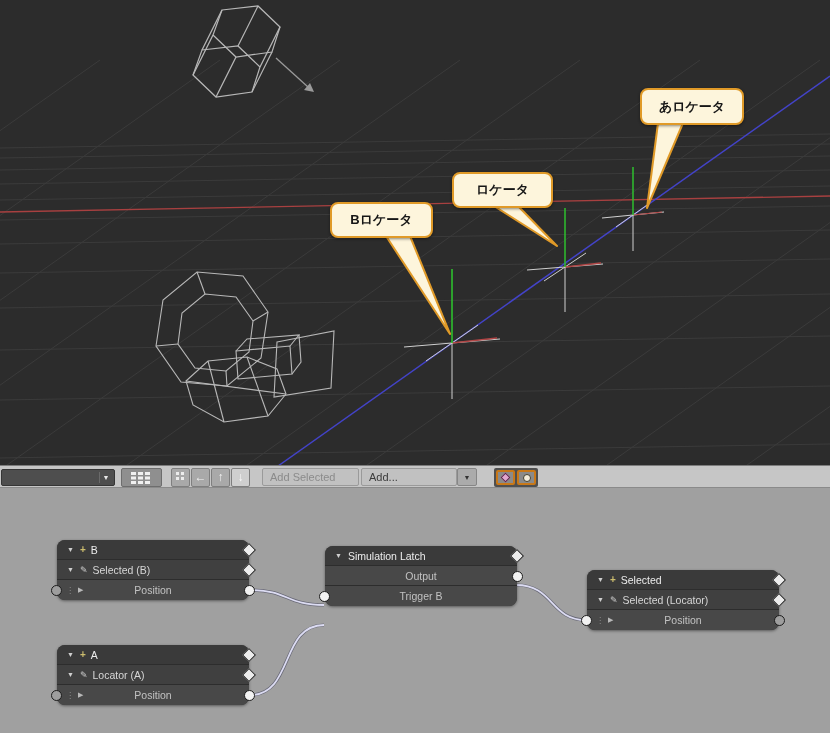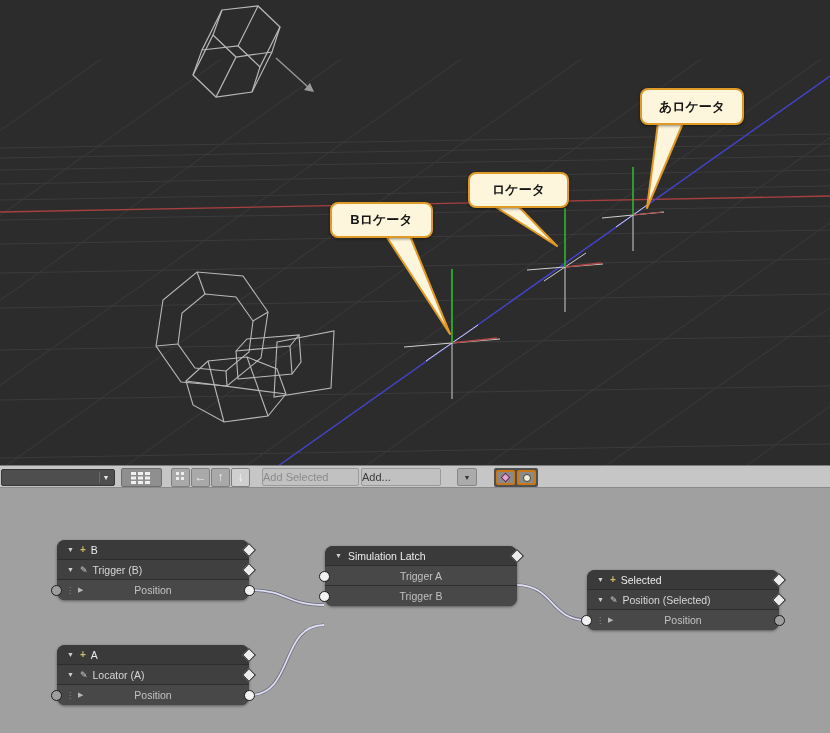--- a/index.html
+++ b/index.html
@@ -21,21 +21,21 @@
   .combo{position:absolute;left:1px;top:3px;width:114px;height:17px;background:#4e4e4e;
          border:1px solid #363636;border-radius:2px;}
   .combo-caret{position:absolute;right:2px;top:2px;width:13px;height:11px;color:#e8e8e8;
          font-size:7px;text-align:center;line-height:12px;border-left:1px solid #6a6a6a;}
   .tb-btn{position:absolute;left:121px;top:2px;width:41px;height:19px;background:#8f8f8f;
           border:1px solid #6d6d6d;border-radius:2px;display:flex;align-items:center;justify-content:center;}
   .sm-btn{position:absolute;top:2px;width:19px;height:19px;background:#a9a9a9;border:1px solid #7f7f7f;
           border-radius:2px;color:#f4f4f4;font-size:12px;line-height:17px;text-align:center;}
   .sm-btn.lit{background:#cfcfcf;color:#fafafa;}
   .field{position:absolute;top:2px;height:18px;background:#c1c1c1;border:1px solid #9a9a9a;
-         font-size:11px;line-height:16px;border-radius:2px;}
+         font-size:11px;line-height:16px;padding-left:7px;border-radius:2px;}
   .drop-btn{position:absolute;left:457px;top:2px;width:20px;height:18px;background:#ababab;
             border:1px solid #868686;border-radius:2px;text-align:center;font-size:7px;line-height:18px;color:#333;}
   .swatch-wrap{position:absolute;left:494px;top:2px;height:19px;background:#4f4f4f;border-radius:2px;
                display:flex;align-items:center;padding:0 2px;gap:2px;}
   .swatch{width:19px;height:15px;background:#8a8a8a;border:2px solid #c87818;border-radius:2px;
           display:flex;align-items:center;justify-content:center;}
   .pink-diamond{width:7px;height:7px;background:#e2a6ce;border:1px solid #5a2a4a;transform:rotate(45deg);}
   .cream-circle{width:8px;height:8px;background:#f2ecda;border:1px solid #44402f;border-radius:50%;}
 
   
@@ -160,21 +160,21 @@
       <g fill="#fdf5dc" stroke="#e09a28" stroke-width="2" stroke-linejoin="round">
         <polygon points="386,236 410,236 450,334"></polygon>
         <polygon points="494,206 518,206 557,246"></polygon>
         <polygon points="658,123 683,123 647,208"></polygon>
       </g>
     </svg>
 
     <div class="callout" style="left:640px;top:88px;width:100px;height:33px;">
         <span>あロケータ</span>
       </div>
-    <div class="callout" style="left:468px;top:172px;width:97px;height:32px;">
+    <div class="callout" style="left:452px;top:172px;width:97px;height:32px;">
         <span>ロケータ</span>
       </div>
     <div class="callout" style="left:330px;top:202px;width:99px;height:32px;">
         <span>Bロケータ</span>
       </div>
   </div>
 
   <div id="toolbar">
     <div class="combo">
       <span class="combo-caret">▼</span>
@@ -202,21 +202,21 @@
         <rect x="0" y="5" width="3" height="3"></rect>
             <rect x="5" y="5" width="3" height="3"></rect>
           </g>
       </svg>
     </div>
     <div class="sm-btn" style="left:191px"><span>←</span></div>
     <div class="sm-btn" style="left:211px"><span>↑</span></div>
     <div class="sm-btn lit" style="left:231px"><span>↓</span></div>
 
     <div class="field" style="left:262px;width:97px;color:#8b8b8b;">Add Selected</div>
-    <div class="field" style="left:361px;width:80px;color:#3c3c3c;">Add...</div>
+    <div class="field" style="left:361px;width:96px;color:#3c3c3c;">Add...</div>
     <div class="drop-btn"><span>▼</span></div>
 
     <div class="swatch-wrap">
       <div class="swatch">
           <span class="pink-diamond"></span>
         </div>
       <div class="swatch">
           <span class="cream-circle"></span>
         </div>
     </div>
@@ -237,21 +237,21 @@
     <div class="node" style="left:57px;top:52px;">
       <div class="nrow header">
         <span class="tri">▼</span>
         <span class="itm">+</span>
         <span>B</span>
         <span class="diamond"></span>
       </div>
       <div class="nrow group">
         <span class="tri">▼</span>
         <span class="pen">✎</span>
-        <span>Trigger (B)</span>
+        <span>Selected (B)</span>
         <span class="diamond"></span>
       </div>
       <div class="nrow chan last">
         <span class="left-icons">
             <span class="dots3">⋮</span>
             <span class="play">▶</span>
           </span>
         <span>Position</span>
         <span class="port left open"></span>
         <span class="port right"></span>
@@ -282,40 +282,40 @@
       </div>
     </div>
 
     <div class="node" style="left:325px;top:58px;">
       <div class="nrow header">
         <span class="tri">▼</span>
         <span>Simulation Latch</span>
         <span class="diamond"></span>
       </div>
       <div class="nrow chan">
-        <span>Trigger A</span>
-        <span class="port left"></span>
+        <span>Output</span>
+        <span class="port right"></span>
       </div>
       <div class="nrow chan last">
         <span>Trigger B</span>
         <span class="port left"></span>
       </div>
     </div>
 
     <div class="node" style="left:587px;top:82px;">
       <div class="nrow header">
         <span class="tri">▼</span>
         <span class="itm">+</span>
         <span>Selected</span>
         <span class="diamond"></span>
       </div>
       <div class="nrow group">
         <span class="tri">▼</span>
         <span class="pen">✎</span>
-        <span>Position (Selected)</span>
+        <span>Selected (Locator)</span>
         <span class="diamond"></span>
       </div>
       <div class="nrow chan last">
         <span class="left-icons">
             <span class="dots3">⋮</span>
             <span class="play">▶</span>
           </span>
         <span>Position</span>
         <span class="port left"></span>
         <span class="port right open"></span>

